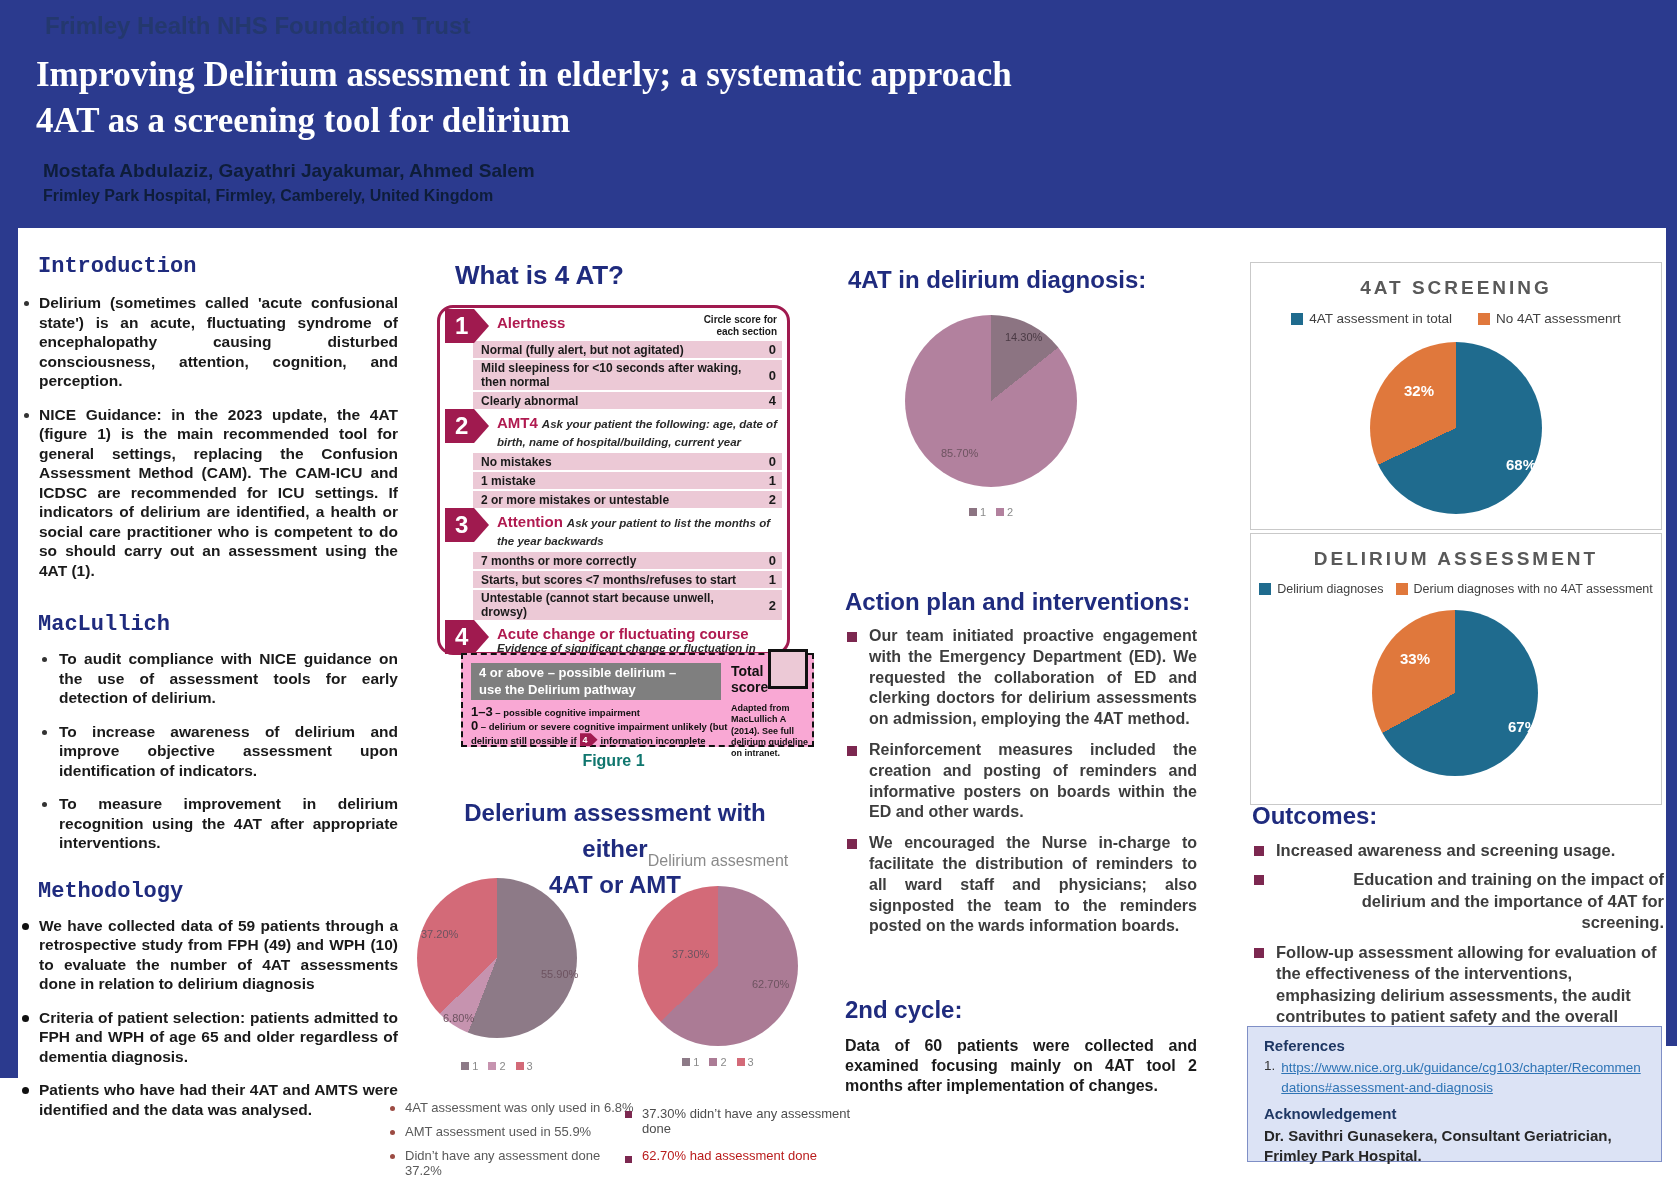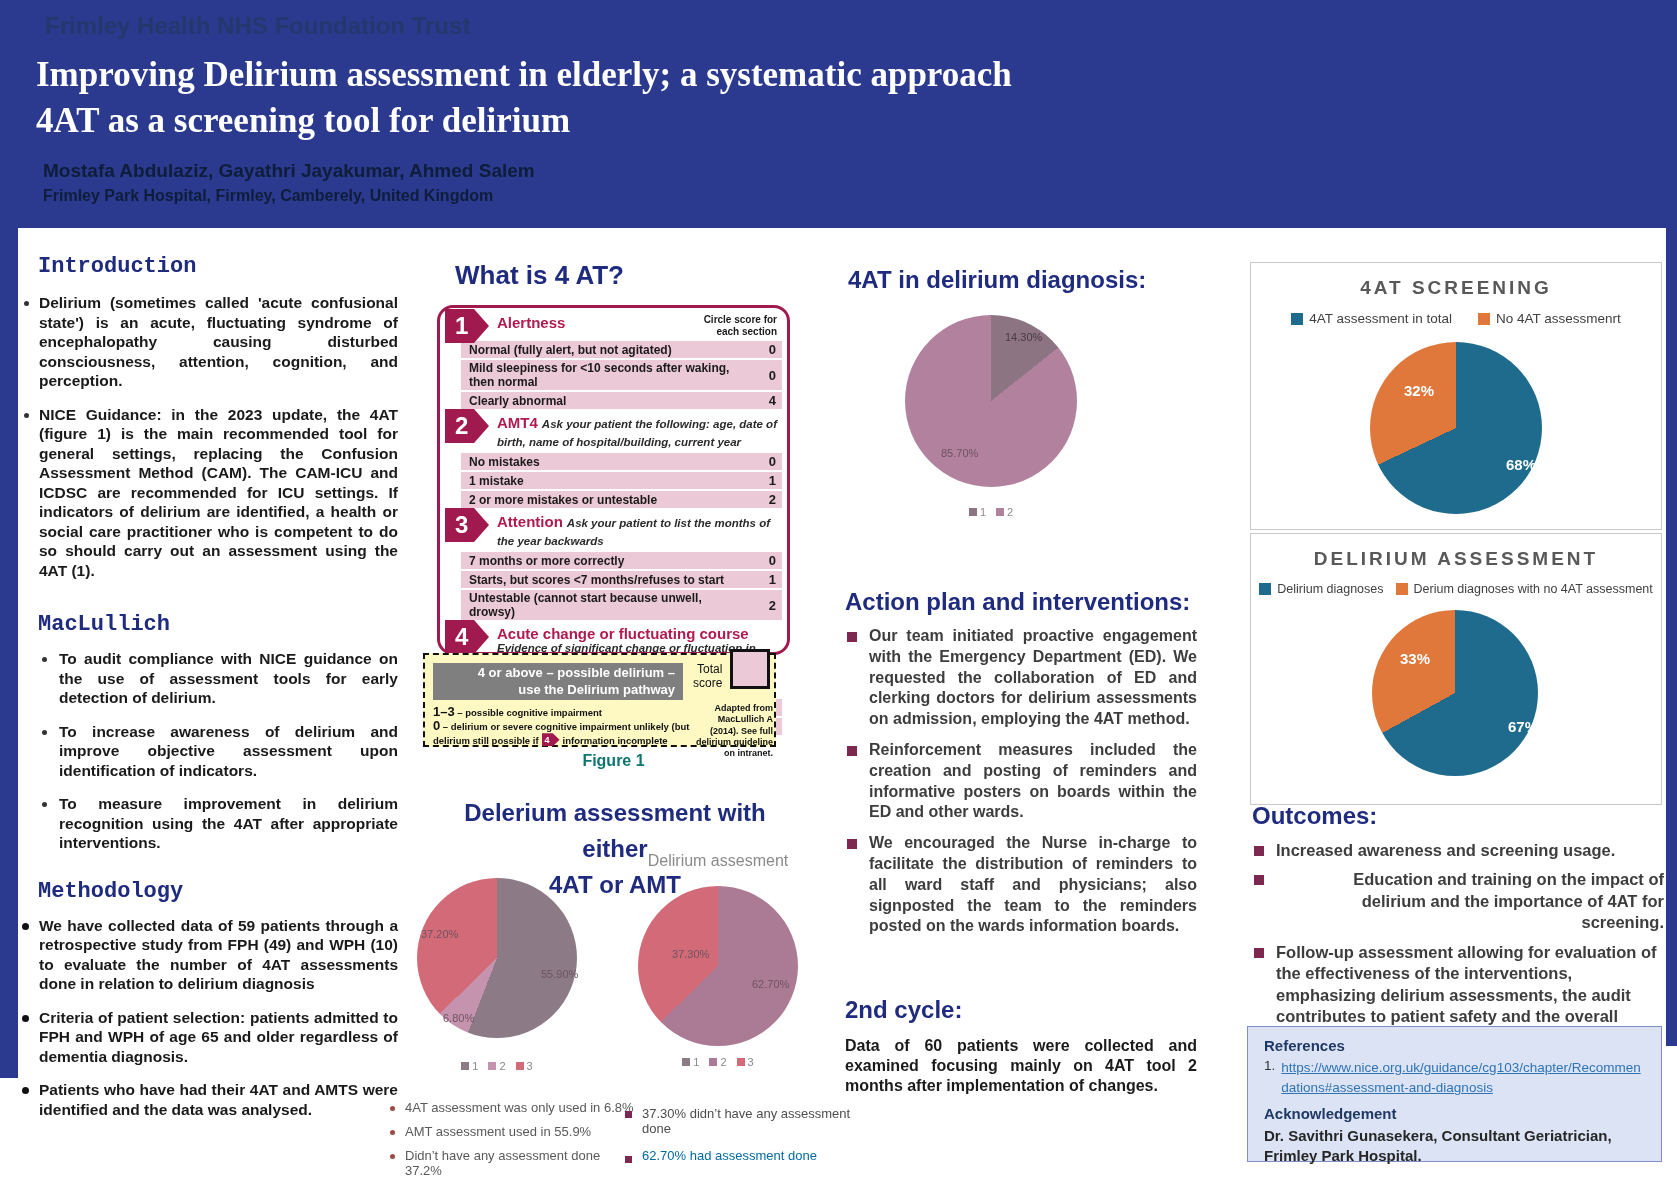--- a/index.html
+++ b/index.html
@@ -26,27 +26,27 @@
   .dot2{flex:0 0 auto;width:5px;height:5px;border-radius:50%;background:#333;margin:8px 12px 0 22px;}
   .bigdot{flex:0 0 auto;width:7px;height:7px;border-radius:50%;background:#111;margin:7px 10px 0 2px;}
   
   #figbox{left:437px;top:305px;width:353px;height:350px;border:3px solid #a01a4f;border-radius:16px;background:#fff;box-sizing:border-box;padding:3px 5px 0 5px;}
   .scorenote{position:absolute;right:10px;top:6px;font-size:10px;font-weight:bold;color:#1a1a1a;text-align:right;line-height:1.2;}
   .fig-section{position:relative;margin-bottom:2px;}
   .fig-marker{position:absolute;left:0;top:-2px;width:44px;height:34px;background:#a01a4f;color:#fff;font-weight:bold;font-size:24px;clip-path:polygon(0 0,66% 0,100% 50%,66% 100%,0 100%);display:flex;align-items:center;padding-left:10px;box-sizing:border-box;}
   .fig-head{margin-left:52px;min-height:24px;padding-top:3px;}
   .fig-title{color:#b01a50;font-weight:bold;font-size:15px;margin-right:4px;}
   .fig-sub{font-size:11.5px;font-weight:bold;font-style:italic;color:#2a2a2a;line-height:1.15;}
-  .fig-rows{margin-left:16px;margin-top:3px;}
+  .fig-rows{margin-left:28px;margin-top:3px;}
   .fig-row{display:flex;background:#ecc9d6;margin-bottom:2px;padding:1px 6px 1px 8px;font-size:12px;font-weight:bold;color:#1a1a1a;align-items:center;}
   .fig-row .lbl{flex:1;}
   .fig-row .score{flex:0 0 26px;text-align:right;font-size:13px;}
-  #dashbox{left:423px;top:653px;width:353px;height:94px;border:2.5px dashed #111;background:#fef9c3;box-sizing:border-box;text-align:right;}
+  #dashbox{left:461px;top:653px;width:353px;height:94px;border:2.5px dashed #111;background:#f9a8d4;box-sizing:border-box;}
   #grayband{left:8px;top:8px;width:250px;height:37px;background:#7f7f7f;color:#fff;font-size:13px;font-weight:bold;line-height:1.3;padding:2px 8px;box-sizing:border-box;}
-  #totallbl{left:268px;top:8px;font-size:12px;font-weight:normal;color:#111;line-height:1.15;}
+  #totallbl{left:268px;top:8px;font-size:14px;font-weight:bold;color:#111;line-height:1.15;}
   #totalsq{left:305px;top:-6px;width:40px;height:40px;background:#ecc9d6;border:3px solid #111;box-sizing:border-box;}
   .rule{left:8px;font-weight:bold;color:#111;white-space:nowrap;}
   .rule .big{font-size:13px;}
   .rule .sm{font-size:9.5px;}
   .mini-marker{display:inline-flex;width:18px;height:13px;background:#a01a4f;color:#fff;clip-path:polygon(0 0,62% 0,100% 50%,62% 100%,0 100%);font-size:9px;font-weight:bold;align-items:center;padding-left:3px;box-sizing:border-box;margin:0 3px;vertical-align:middle;}
   #adapted{left:268px;top:48px;width:80px;font-size:9px;font-weight:bold;color:#111;line-height:1.25;}
   .figcap{left:437px;top:752px;width:353px;text-align:center;font-size:16px;font-weight:bold;color:#0f766e;}
   
   .pie{border-radius:50%;}
   .pie-label{position:absolute;font-size:11px;color:#6d5360;white-space:nowrap;}
@@ -291,21 +291,21 @@
     <div class="note-row">
         <span class="note-dot"></span>
         <span>Didn’t have any assessment done 37.2%</span>
       </div>
   </div>
   <div class="abs" style="left:625px;top:1106px;width:240px;">
     <div class="note-row" style="margin-bottom:12px;color:#4d4d4d;">
         <span class="note-sq"></span>
         <span>37.30% didn’t have any assessment done</span>
       </div>
-    <div class="note-row" style="color:#0369a1;align-items:flex-end;">
+    <div class="note-row" style="color:#b91c1c;align-items:flex-end;">
         <span class="note-sq"></span>
         <span>62.70% had assessment done</span>
       </div>
   </div>
 
   <div class="abs navy-h h24" style="left:848px;top:266px;">4AT in delirium diagnosis:</div>
   <div class="abs pie" style="left: 905px; top: 315px; width: 172px; height: 172px; background: conic-gradient(rgb(140, 116, 130) 0%, rgb(140, 116, 130) 14.3%, rgb(178, 129, 158) 14.3%, rgb(178, 129, 158) 100%);">
     <span class="pie-label dk" style="left:100px;top:16px;">14.30%</span>
     <span class="pie-label" style="left:36px;top:132px;">85.70%</span>
   </div>

